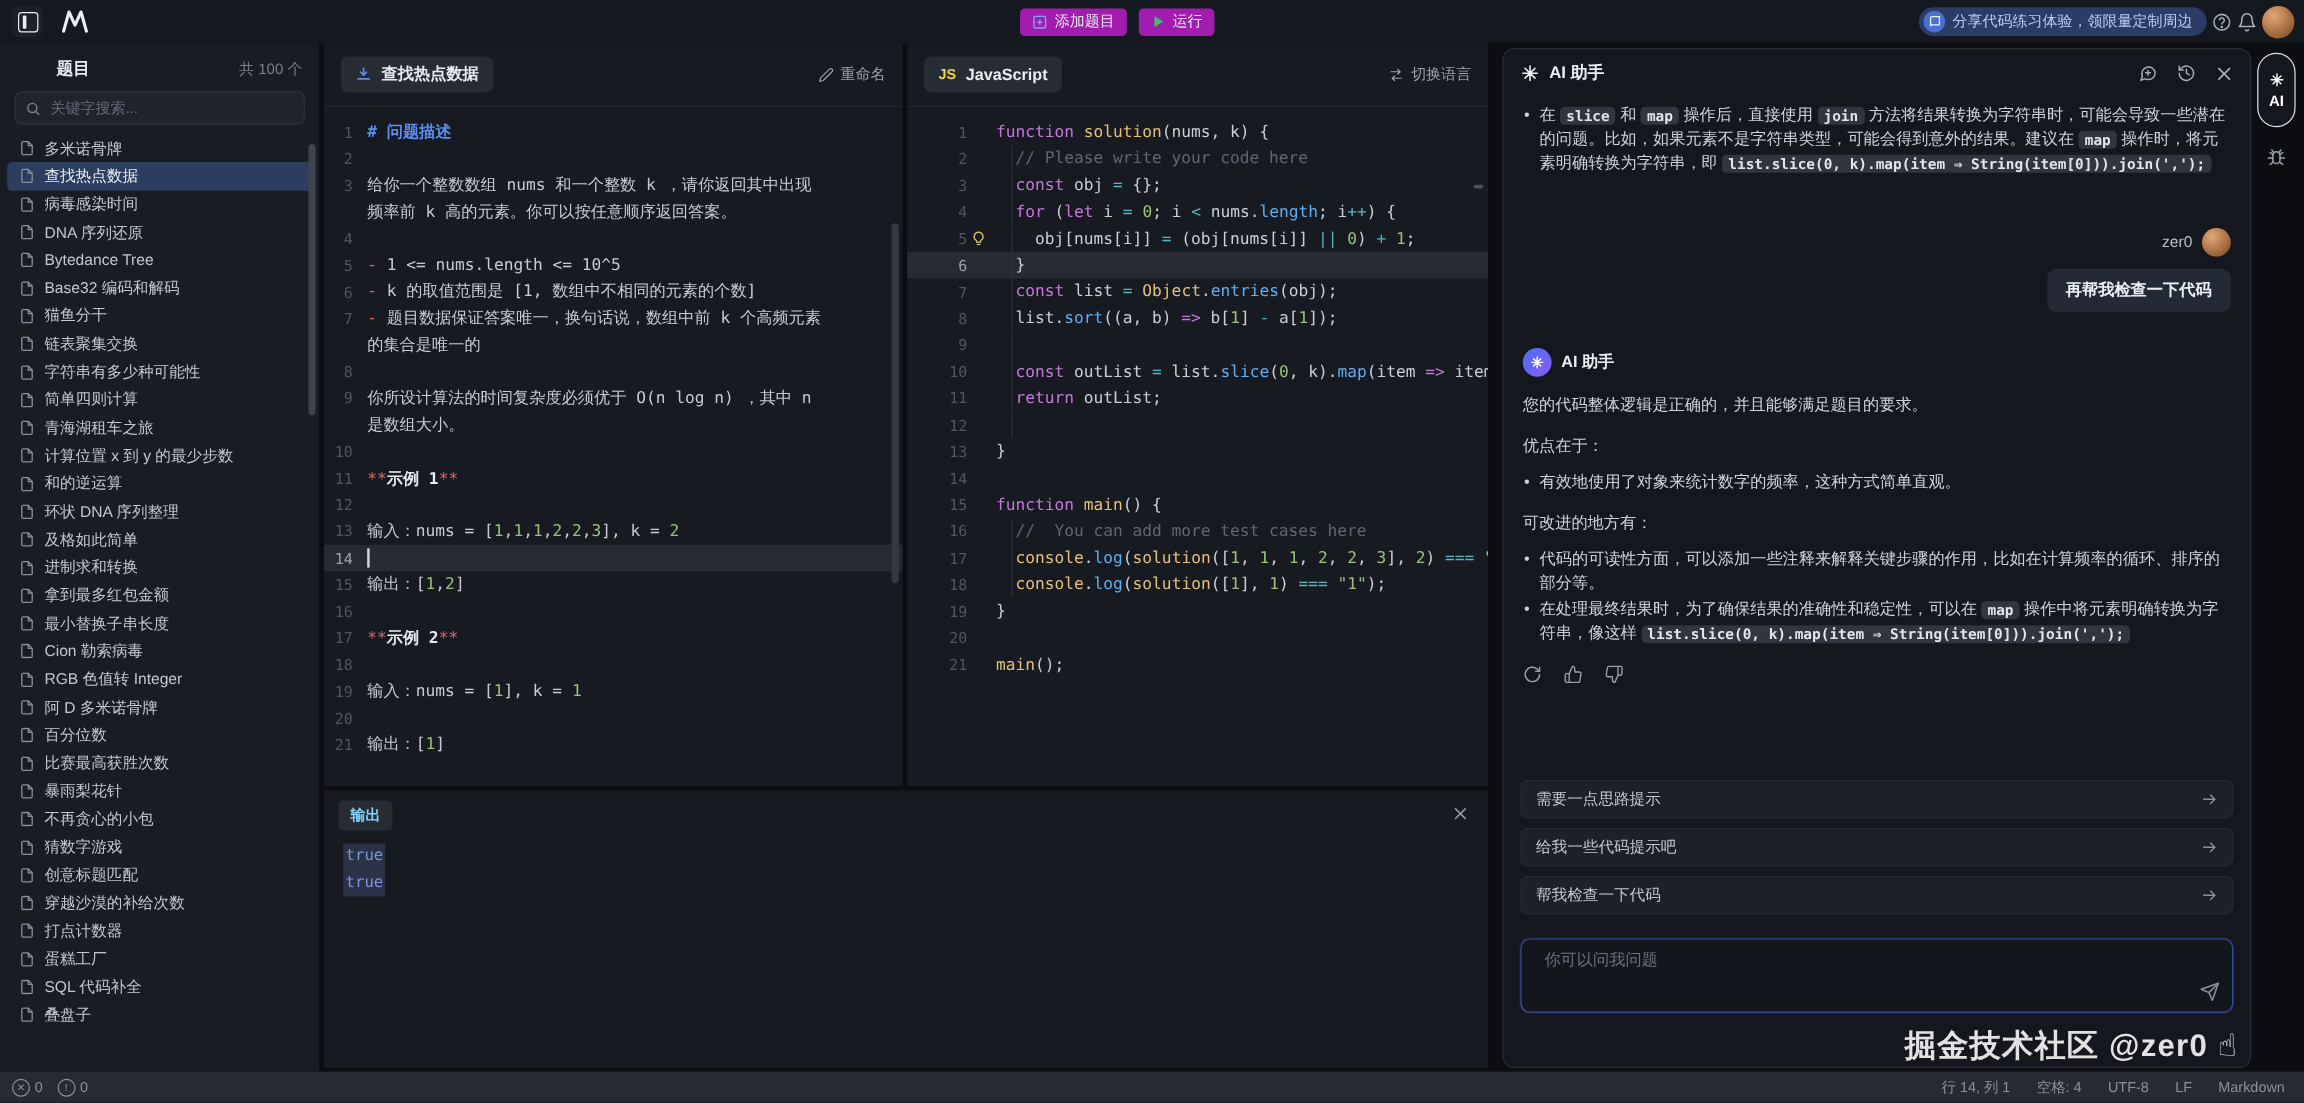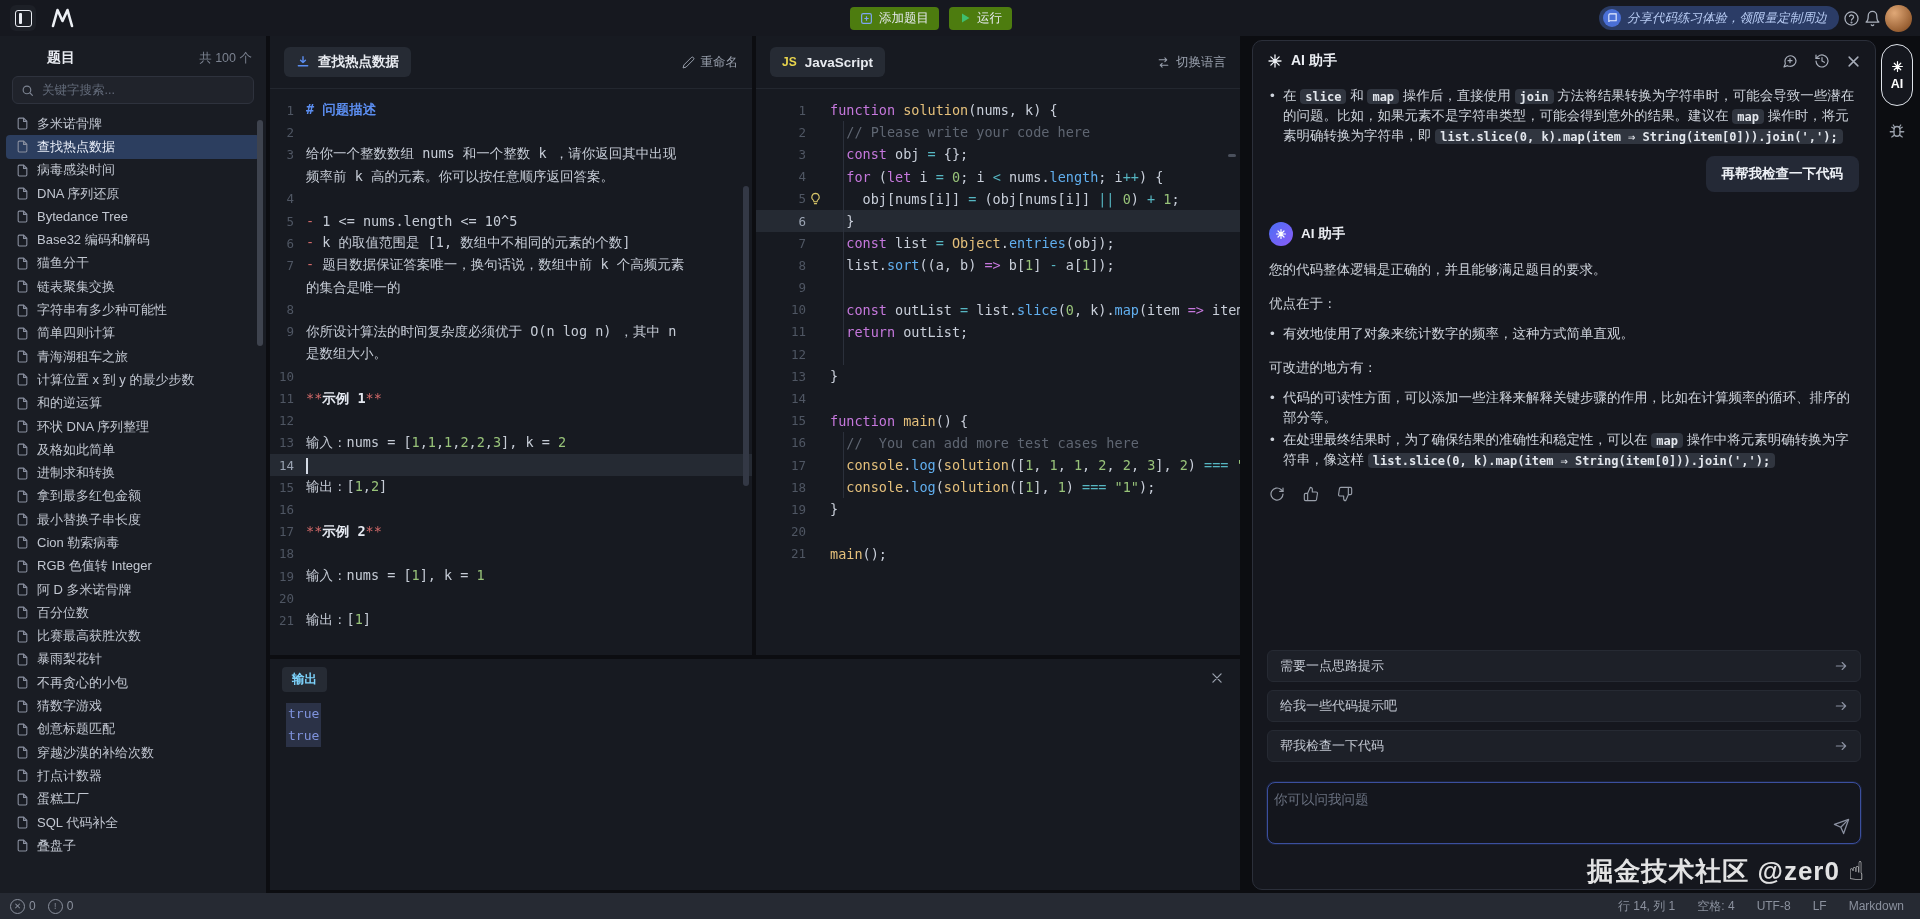--- a/index.html
+++ b/index.html
@@ -6,22 +6,22 @@
     font-family:"Liberation Sans","DejaVu Sans",sans-serif;-webkit-font-smoothing:antialiased;}
   .app{position:relative;width:1920px;height:919px;color:#c9cfda;font-size:13px;}
   svg{display:block}
   
   .topbar{position:absolute;left:0;top:0;right:0;height:36px;background:#16181f;display:flex;align-items:center;}
   .tb-left{display:flex;align-items:center;gap:14px;padding-left:10px;}
   .logo-btn{width:26px;height:26px;border-radius:6px;background:#1d2027;display:flex;align-items:center;justify-content:center;}
   .logo-glyph{width:15px;height:15px;border:1.8px solid #e9ecf2;border-radius:3px;position:relative;}
   .logo-glyph::after{content:"";position:absolute;left:3px;top:2px;bottom:2px;width:3px;background:#e9ecf2;border-radius:1px;}
   .tb-center{position:absolute;left:850px;top:0;height:36px;display:flex;align-items:center;gap:10px;}
-  .tb-btn{height:23px;padding:0 10px;border-radius:4px;background:#4d7c0f;display:flex;align-items:center;gap:6px;color:#e6e9ef;font-size:12.5px;}
-  .tb-right{position:absolute;right:8px;top:0;height:36px;display:flex;align-items:center;gap:4px;font-style:italic;}
+  .tb-btn{height:23px;padding:0 10px;border-radius:4px;background:#a21caf;display:flex;align-items:center;gap:6px;color:#e6e9ef;font-size:12.5px;}
+  .tb-right{position:absolute;right:8px;top:0;height:36px;display:flex;align-items:center;gap:4px;}
   .share-pill{height:24px;padding:0 12px 0 4px;border-radius:13px;background:#2b3c66;color:#b9cdf5;font-size:12.5px;display:flex;align-items:center;gap:6px;}
   .share-ic{width:18px;height:18px;border-radius:50%;background:#4a6fd6;display:flex;align-items:center;justify-content:center;}
   .avatar{width:27px;height:27px;border-radius:50%;background:radial-gradient(circle at 35% 30%,#e0a877,#9a6134 70%,#6e4122);}
   .ticon{color:#aab0bc}
   
   .sidebar{position:absolute;left:0;top:36px;width:266px;bottom:26px;background:#191c23;}
   .sb-head{display:flex;align-items:center;justify-content:space-between;padding:13px 14px 9px 14px;margin-left:33px;}
   .sb-title{font-weight:700;font-size:14px;color:#e8ebf1;}
   .sb-count{color:#7b8290;font-size:12.5px;}
   .sb-search{margin:0 12px;height:26px;background:#20232b;border:1px solid #2e323d;border-radius:6px;display:flex;align-items:center;padding:0 8px;gap:6px;}
@@ -81,21 +81,21 @@
   .ububble{margin-top:10px;margin-left:auto;width:fit-content;background:#242936;border-radius:8px;padding:8px 16px;color:#eef1f6;font-weight:600;font-size:13.5px;}
   .amsg-head{display:flex;align-items:center;gap:8px;margin-top:30px;}
   .aavatar{width:24px;height:24px;border-radius:50%;background:linear-gradient(135deg,#4b6ef5,#8a5cf6);display:flex;align-items:center;justify-content:center;color:#fff;}
   .amsg-name{font-weight:700;color:#eceff4;font-size:13.5px;}
   .ai-p{margin:14px 0 0 0;}
   .ai-actions{display:flex;gap:18px;margin-top:16px;color:#9aa0ab;}
   .prompts{flex:none;padding:0 14px;margin-top:26px;}
   .prompt{height:30px;background:#1d2028;border:1px solid #262a33;border-radius:6px;display:flex;align-items:center;padding:0 12px;margin-bottom:8px;color:#c3c8d2;font-size:13px;}
   .prompt .arr{margin-left:auto;color:#8a90a0;}
   .ai-input{flex:none;margin:12px 14px 0 14px;height:60px;background:#14161d;border:1px solid #3b4f9e;border-radius:8px;position:relative;box-shadow:0 0 0 1px rgba(70,100,220,.15);}
-  .ai-input input{position:absolute;left:4px;top:8px;right:40px;background:transparent;border:0;outline:0;color:#c9cfda;font-size:13.5px;font-family:inherit;}
+  .ai-input input{position:absolute;left:17px;top:8px;right:40px;background:transparent;border:0;outline:0;color:#c9cfda;font-size:13.5px;font-family:inherit;}
   .ai-input input::placeholder{color:#6a7180;}
   .send{position:absolute;right:10px;bottom:8px;color:#8a90a0;}
   .watermark{flex:none;text-align:right;padding:10px 10px 0 0;font-size:26px;font-weight:700;color:rgba(255,255,255,.88);letter-spacing:1px;}
   
   .right-rail{position:absolute;right:5px;top:44px;width:36px;display:flex;flex-direction:column;align-items:center;}
   .ai-pill{width:30px;height:60px;border:1.5px solid #dfe3ea;border-radius:16px;display:flex;flex-direction:column;align-items:center;justify-content:center;gap:4px;color:#fff;font-weight:700;font-size:12.5px;background:#15171e;}
   .rail-bug{margin-top:16px;color:#9aa0ab;}
   
   .statusbar{position:absolute;left:0;right:0;bottom:0;height:26px;background:#262a33;display:flex;align-items:center;color:#8b919e;font-size:12px;}
   .st-left{display:flex;align-items:center;gap:12px;padding-left:10px;}
@@ -513,20 +513,24 @@
             <path d="M5 5l14 14M19 5L5 19"></path>
           </svg>
       </div>
     </div>
 
     <div class="ai-body">
       <ul class="ai-ul" id="ai-msg1">
           <li><span>在 </span><code class="chip">slice</code><span> 和 </span><code class="chip">map</code><span> 操作后，直接使用 </span><code class="chip">join</code><span> 方法将结果转换为字符串时，可能会导致一些潜在的问题。比如，如果元素不是字符串类型，可能会得到意外的结果。建议在 </span><code class="chip">map</code><span> 操作时，将元素明确转换为字符串，即 </span><code class="chip">list.slice(0, k).map(item ⇒ String(item[0])).join(',');</code></li>
         </ul>
 
+      <div class="umsg">
+        <span>zer0</span>
+        <div class="uavatar"></div>
+      </div>
       <div class="ububble">再帮我检查一下代码</div>
 
       <div class="amsg-head">
         <div class="aavatar">
           <svg width="12" height="12" viewBox="0 0 24 24" fill="none" stroke="#fff" stroke-width="2.4" stroke-linecap="round">
               <path d="M12 3v18M3 12h18M6 6l12 12M18 6L6 18"></path>
             </svg>
         </div>
         <span class="amsg-name">AI 助手</span>
       </div>

